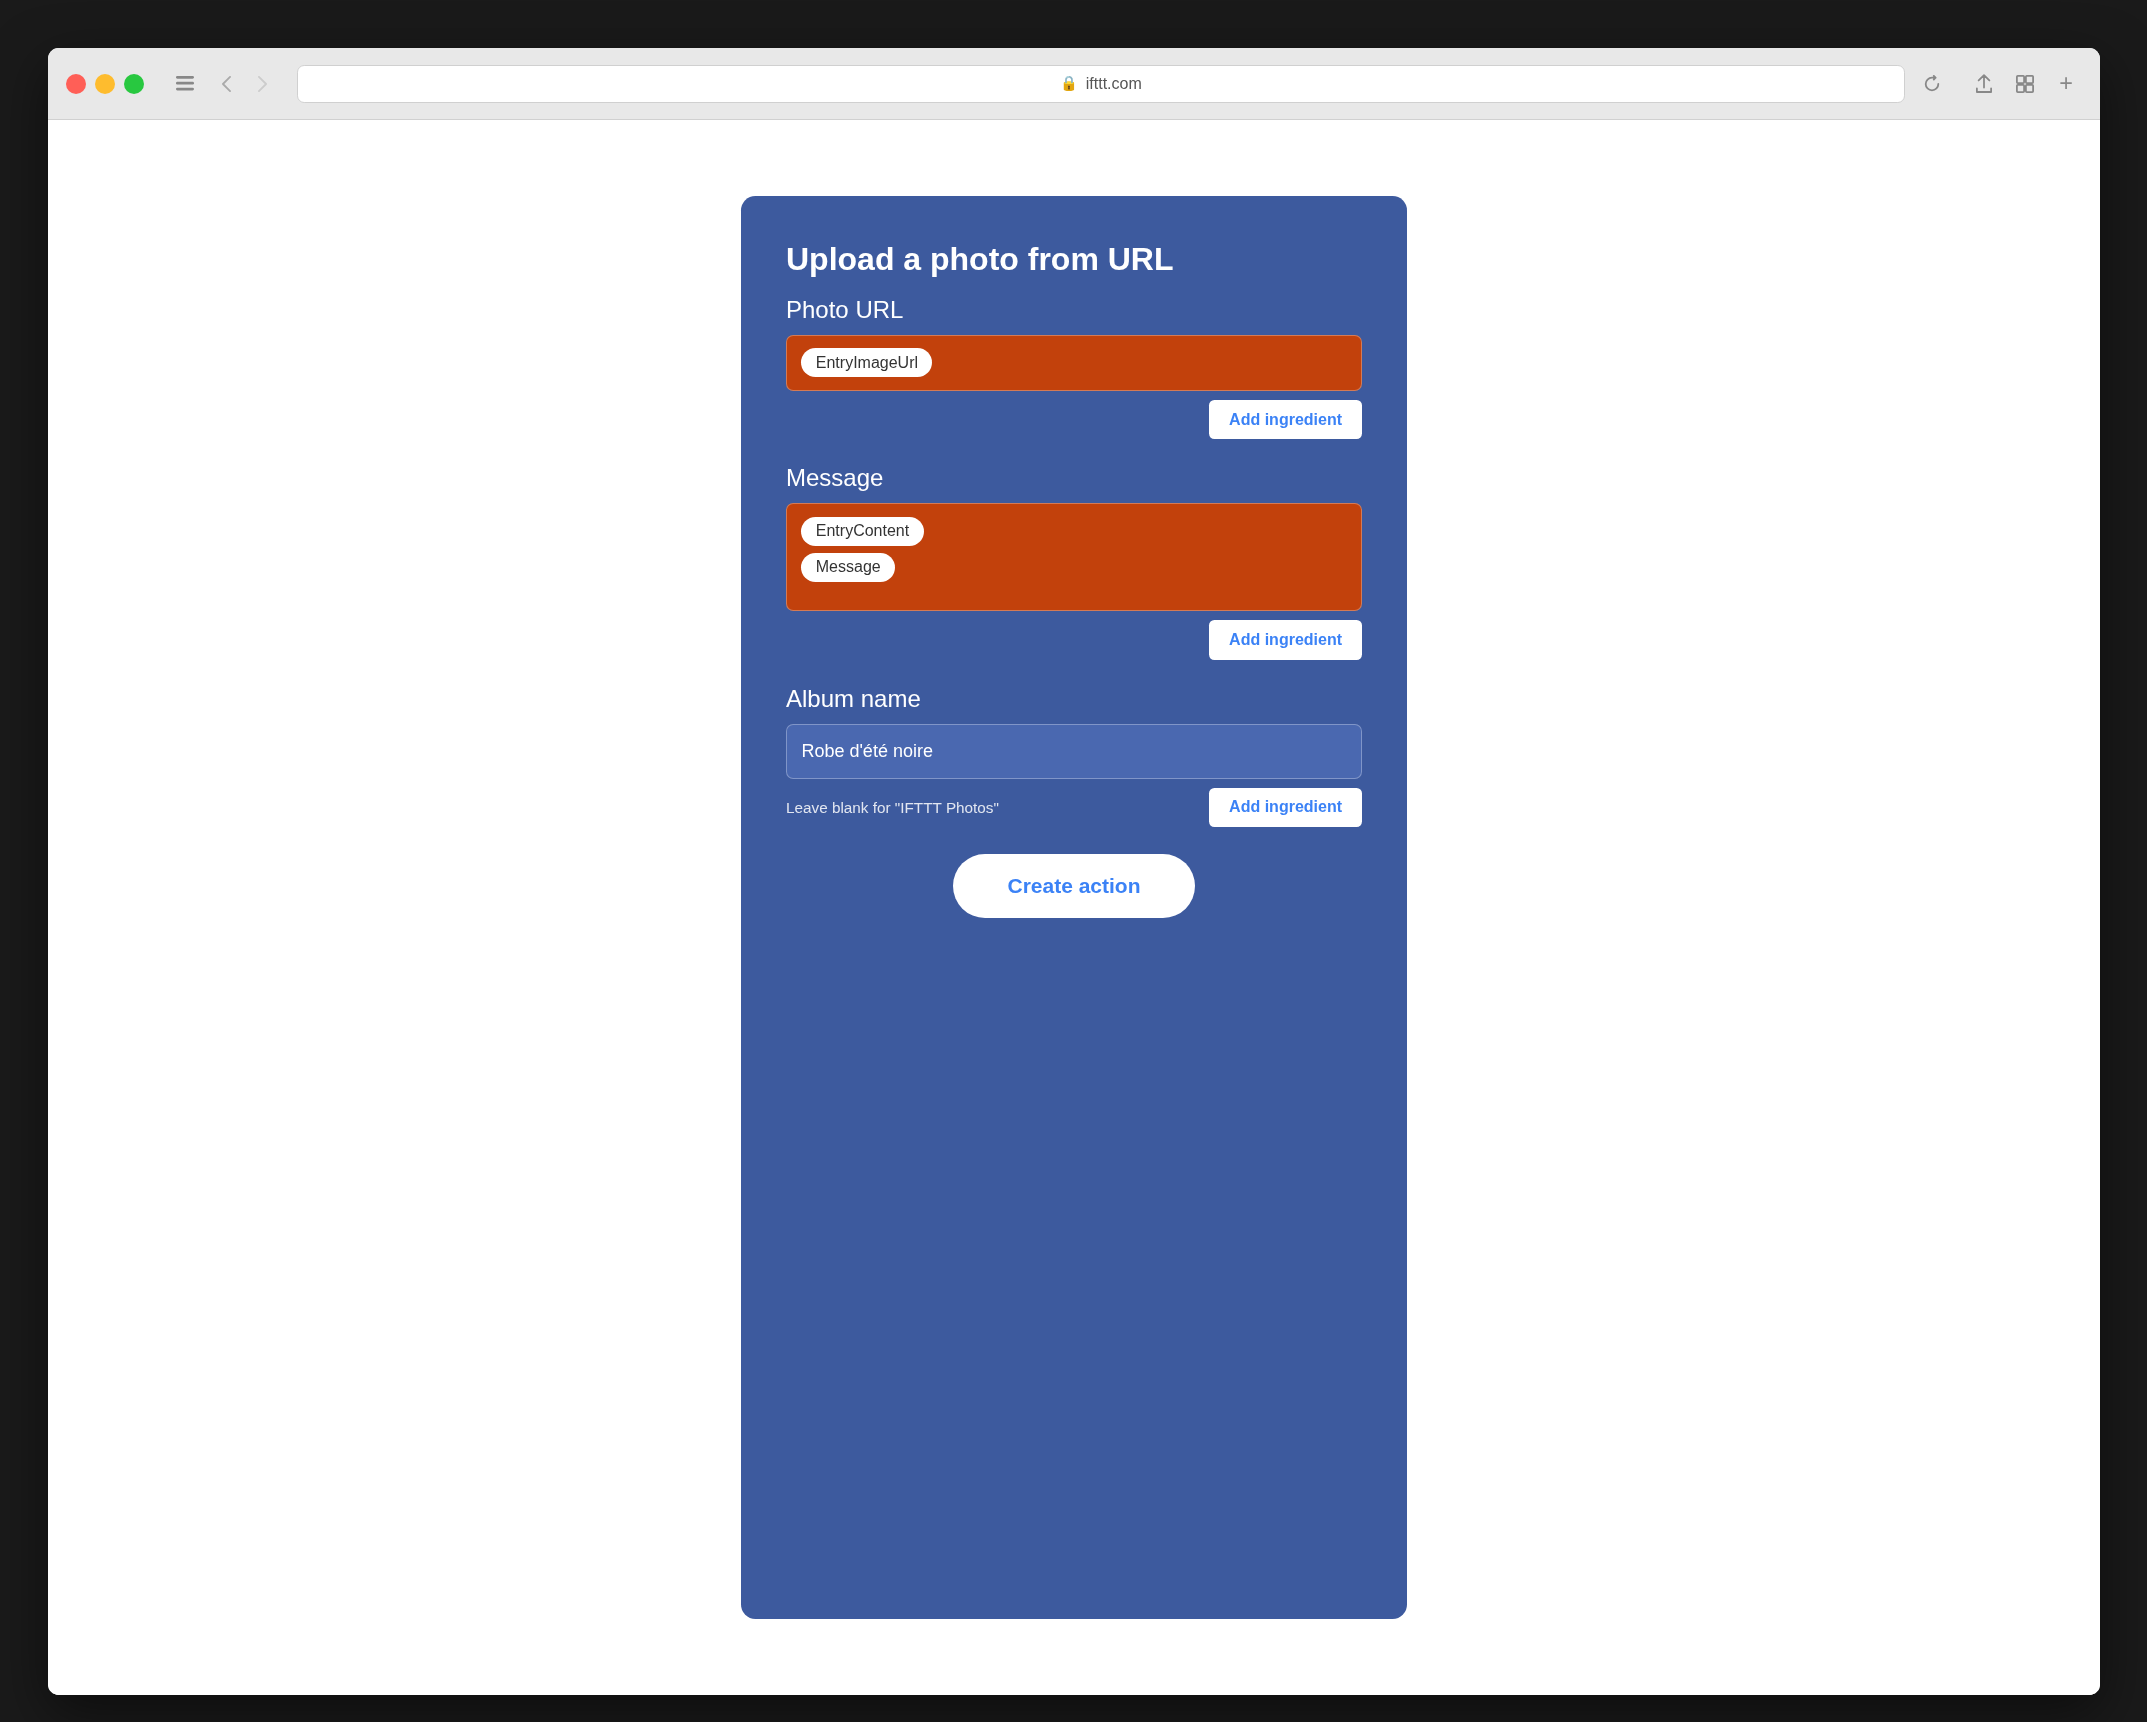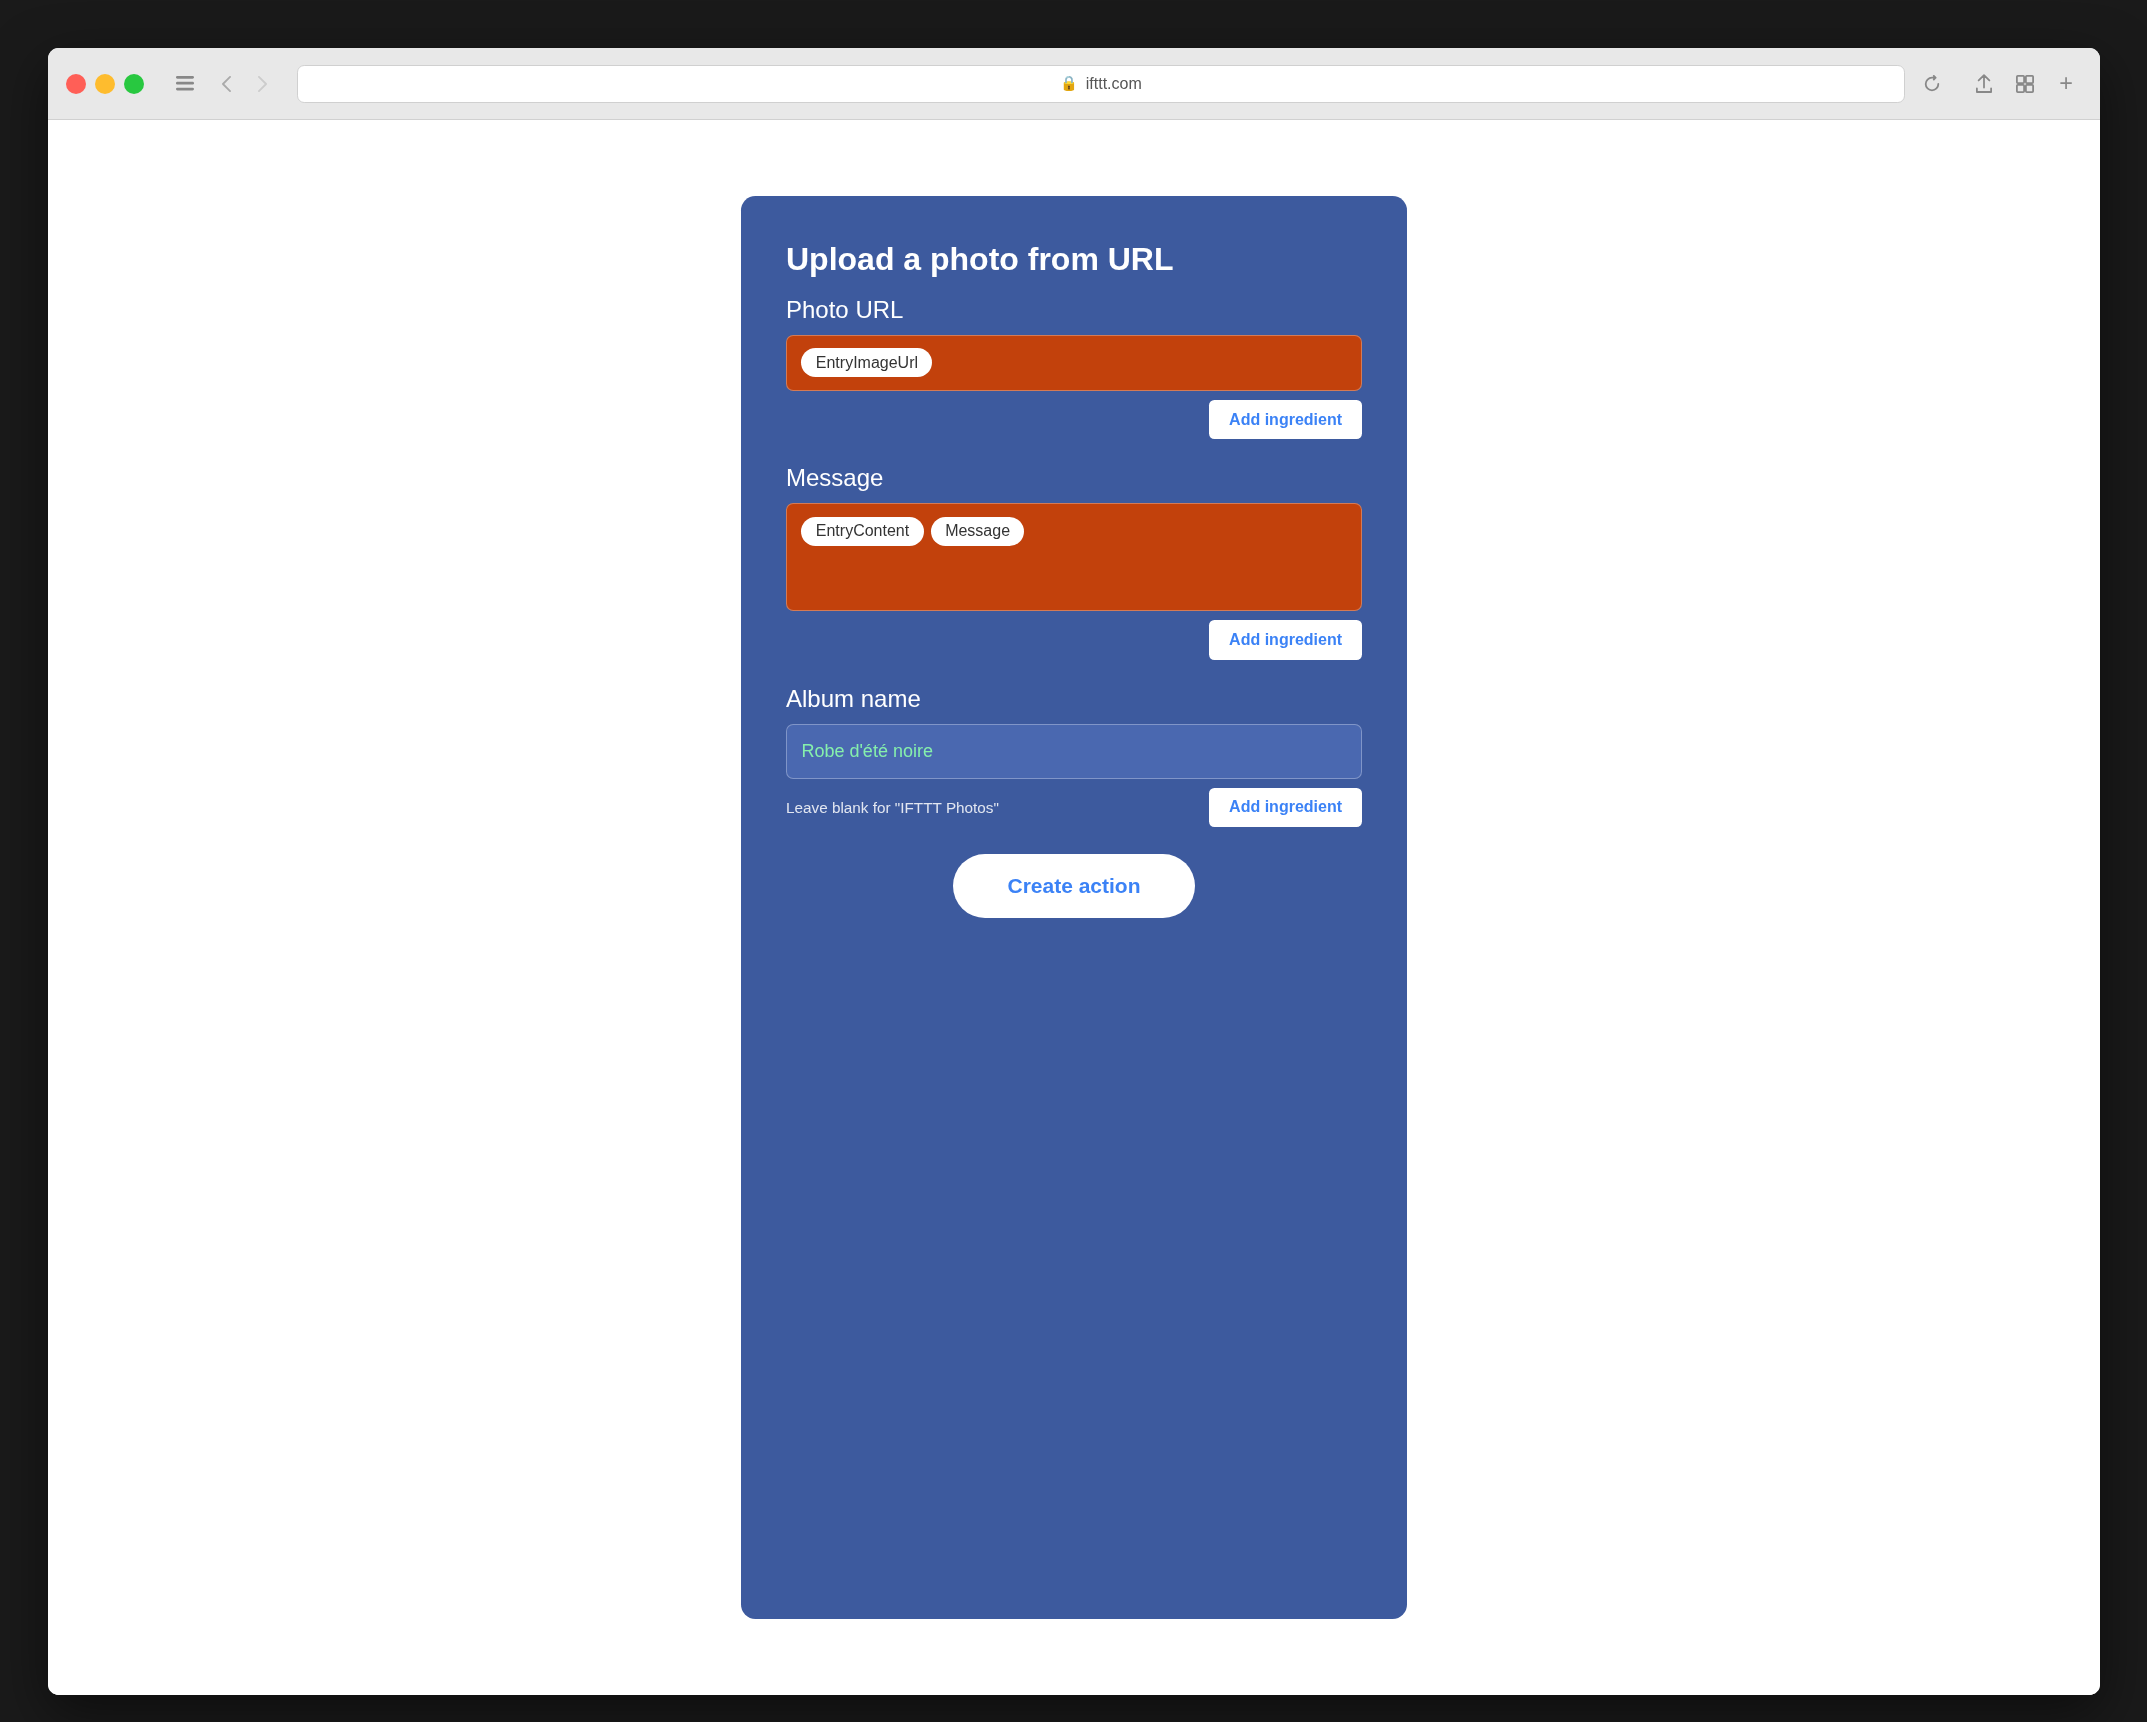--- a/index.html
+++ b/index.html
@@ -179,39 +179,40 @@
       display: flex;
       align-items: flex-start;
       flex-wrap: wrap;
       gap: 7.2px;
       width: 100%;
       text-align: center;
     }
 
     .text-input-area.tall {
       min-height: 108px;
+      flex-direction: column;
     }
 
     .ingredient-tag {
       background: white;
       color: #333;
       border-radius: 18px;
       padding: 5.4px 14.4px;
       font-size: 16px;
       font-weight: 500;
       white-space: nowrap;
     }
 
     .text-input-plain {
       background: #4a68b0;
       border: 1.4px solid rgba(255,255,255,0.3);
       border-radius: 7.2px;
       padding: 16px 14.4px;
       width: 100%;
-      color: #86efac;
+      color: #ffffff;
       font-size: 18px;
     }
 
     .add-ingredient-row {
       display: flex;
       justify-content: flex-end;
       margin-top: 9px;
     }
 
     .add-ingredient-btn {

